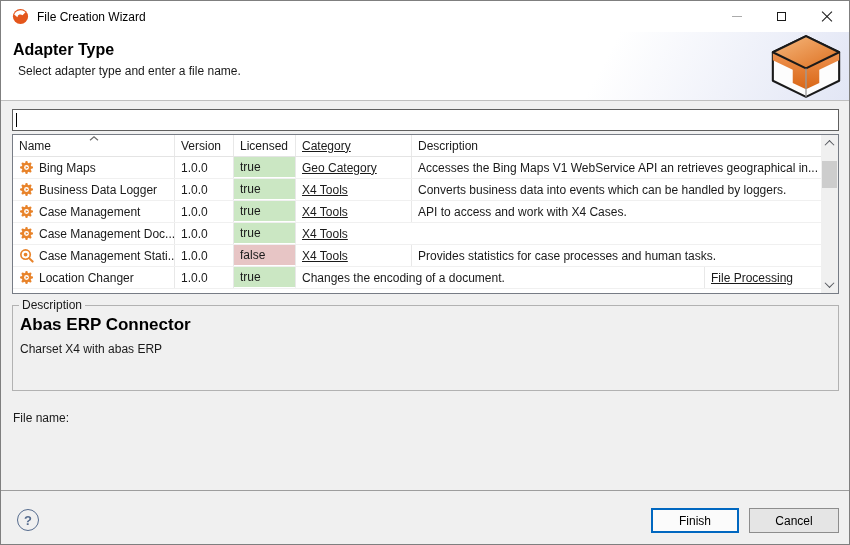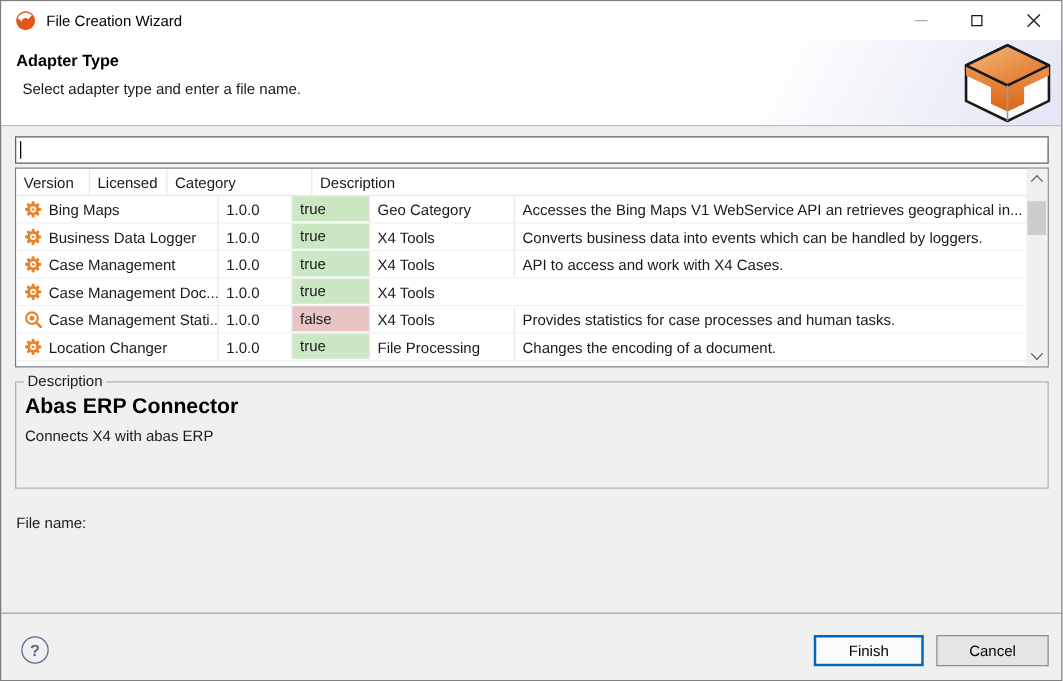--- a/index.html
+++ b/index.html
@@ -21,21 +21,21 @@
   .close-glyph { position:relative; width:12px; height:12px; }
   .close-glyph::before,.close-glyph::after { content:""; position:absolute; left:-1px; top:5px;
       width:14px; height:0; border-top:1.4px solid #1a1a1a; }
   .close-glyph::before { transform:rotate(45deg); }
   .close-glyph::after { transform:rotate(-45deg); }
 
   
   .banner { position:absolute; top:31px; left:0; width:100%; height:69px;
             background:linear-gradient(118deg,#ffffff 58%,#ffffff 70%,#e2e6f5 100%);
             border-bottom:1px solid #bfbfbf; }
-  .banner-title { position:absolute; top:9px; left:12px; font-weight:bold; font-size:13px; color:#000; }
+  .banner-title { position:absolute; top:9px; left:12px; font-weight:bold; font-size:16px; color:#000; }
   .banner-sub { position:absolute; top:32px; left:17px; color:#1a1a1a; }
   .cube-logo { position:absolute; top:2px; right:7px; width:72px; height:65px; }
 
   
   .filter-wrap { position:absolute; top:108px; left:11px; width:827px; height:22px; }
   .filter-input { width:100%; height:100%; border:1px solid #5f5f5f; background:#fff;
                   padding:0 4px; font:inherit; outline:none; }
   .caret { position:absolute; left:4px; top:4px; width:1px; height:14px; background:#000; }
 
   
@@ -43,21 +43,21 @@
            border:1px solid #777c85; background:#fff; display:flex; }
   .table-main { flex:1; overflow:hidden; }
   .tr { display:flex; height:22px; border-bottom:1px solid #f0f0f0; background:#fff; }
   .tr.head { border-bottom:1px solid #e4e4e4; }
   .td { height:100%; border-right:1px solid #e8e8e8; padding:0 6px; display:flex;
         align-items:center; white-space:nowrap; overflow:hidden; }
   .td:last-child { border-right:none; }
   .c-name { width:162px; position:relative; }
   .c-ver  { width:59px; }
   .c-lic  { width:62px; }
-  .c-cat  { width:116px; }
+  .c-cat  { width:116px;text-decoration:underline; }
   .c-desc { flex:1; }
   .sort-ind { position:absolute; top:1px; left:50%; margin-left:-5px; }
   .row-icon { width:15px; height:15px; margin-right:5px; flex:0 0 15px; }
   .lic-true  { background:#cbe7c3; border-bottom:1px solid #fff; }
   .lic-false { background:#e7c5c5; border-bottom:1px solid #fff; }
 
   
   .vscroll { width:17px; background:#f0f0f0; position:relative; flex:0 0 17px; }
   .sb-btn { position:absolute; left:0; width:17px; height:17px; display:flex;
             align-items:center; justify-content:center; }
@@ -156,20 +156,26 @@
   </div>
 
   <div class="filter-wrap">
     <input class="filter-input" type="text" style="">
     <span class="caret"></span>
   </div>
 
   <div class="table">
     <div class="table-main">
       <div class="tr head">
+        <div class="td c-name">
+          <span>Name</span>
+          <svg class="sort-ind" width="10" height="5">
+            <polyline points="1,4.2 5,0.8 9,4.2" fill="none" stroke="#6a6a6a" stroke-width="1.2"></polyline>
+          </svg>
+        </div>
         <div class="td c-ver">Version</div>
         <div class="td c-lic">Licensed</div>
         <div class="td c-cat">Category</div>
         <div class="td c-desc">Description</div>
       </div>
 
       <div class="tr">
         <div class="td c-name">
             <svg class="row-icon" viewBox="0 0 16 16">
               <use href="#gear"></use>
@@ -235,40 +241,40 @@
 
       <div class="tr">
         <div class="td c-name">
             <svg class="row-icon" viewBox="0 0 16 16">
               <use href="#gear"></use>
             </svg>
             <span>Location Changer</span>
           </div>
         <div class="td c-ver">1.0.0</div>
         <div class="td c-lic lic-true">true</div>
+        <div class="td c-desc">Changes the encoding of a document.</div>
         <div class="td c-cat">File Processing</div>
-        <div class="td c-desc">Changes the encoding of a document.</div>
       </div>
     </div>
 
     <div class="vscroll">
       <div class="sb-btn sb-up">
           <span class="chev chev-up"></span>
         </div>
       <div class="sb-thumb"></div>
       <div class="sb-btn sb-down">
           <span class="chev chev-down"></span>
         </div>
     </div>
   </div>
 
   <fieldset class="descbox">
     <legend>Description</legend>
     <div class="desc-title">Abas ERP Connector</div>
-    <div class="desc-text">Connects X4 with abas ERP</div>
+    <div class="desc-text">Charset X4 with abas ERP</div>
   </fieldset>
 
   <label class="fn-label">File name:</label>
 
   <div class="footer-sep"></div>
   <button class="help-btn">?</button>
   <button class="btn btn-cancel">Cancel</button>
   <button class="btn btn-finish">Finish</button>
 
 </div>

